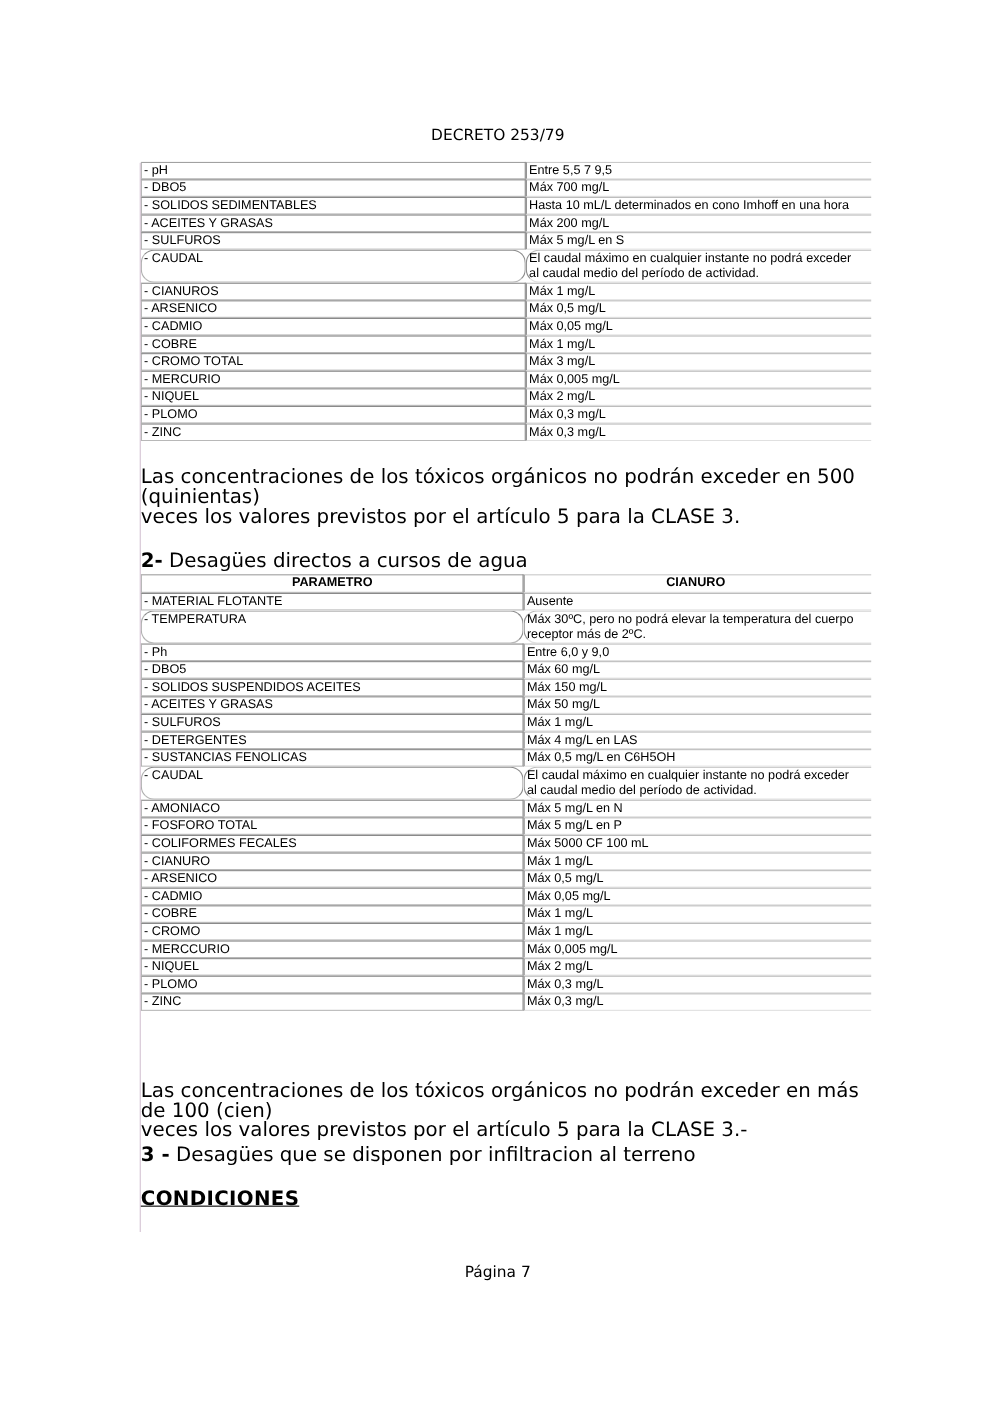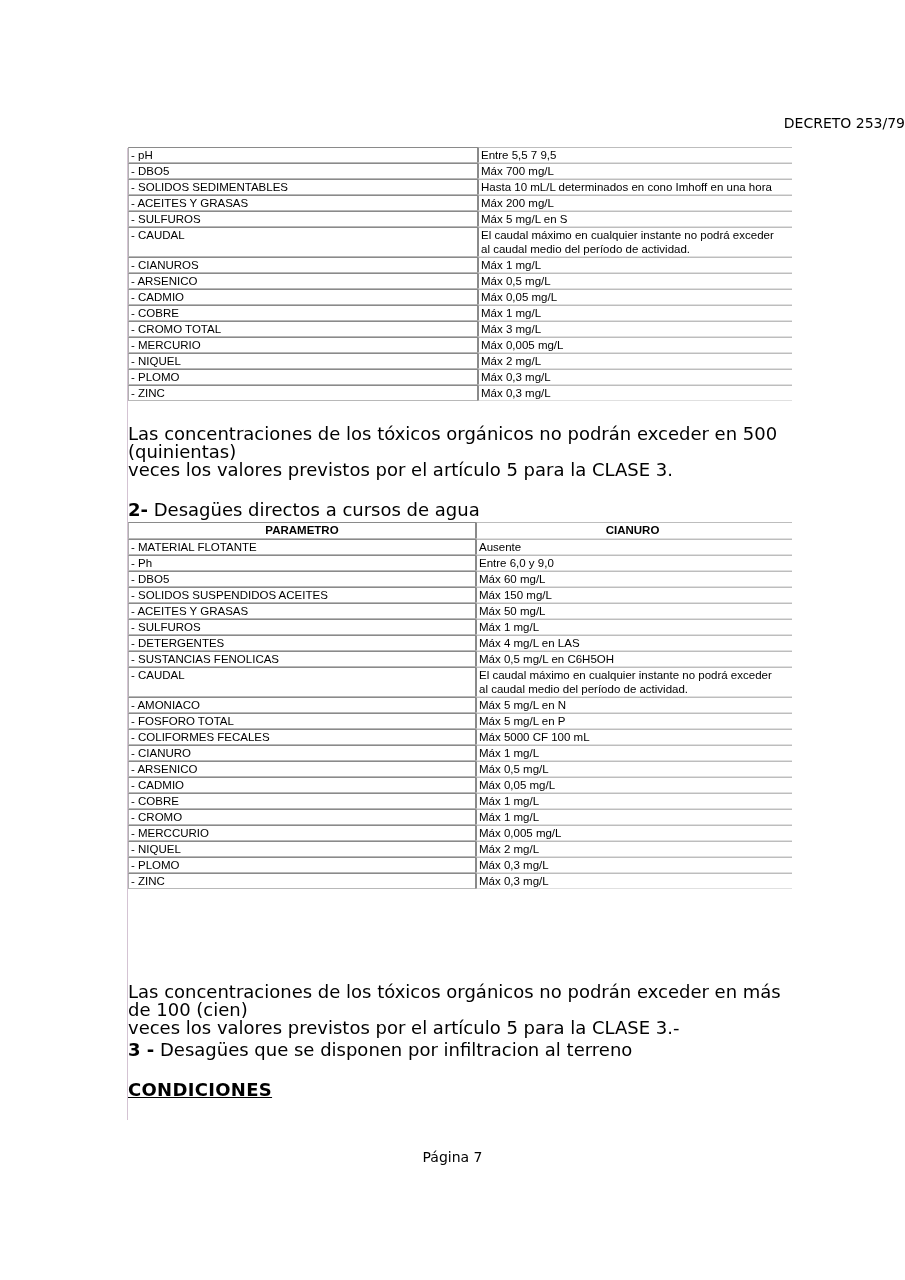--- a/index.html
+++ b/index.html
@@ -1,19 +1,19 @@
 <!DOCTYPE html>
 <html><head>
   <meta charset="utf-8">
   <style>
     html, body { margin: 0; padding: 0; background: #ffffff; }
     body { width: 905px; height: 1280px; position: relative; overflow: hidden; color: #000; }
     .header-title {
       position: absolute; left: 0; width: 905px; top: 115px;
-      text-align: right; font-family: "DejaVu Sans", sans-serif; font-size: 14px;
+      text-align: center; font-family: "DejaVu Sans", sans-serif; font-size: 14px;
     }
     .footer {
       position: absolute; left: 0; width: 905px; top: 1149px;
       text-align: center; font-family: "DejaVu Sans", sans-serif; font-size: 14px;
     }
     .margin-line {
       position: absolute; left: 127px; top: 148px; width: 1px; height: 972px;
       background: #d4c3d3;
     }
     .clip {
@@ -31,21 +31,21 @@
     table.params td.p {
       width: 346px;
       border-top: 1px solid #8a8a8a; border-left: 1px solid #b0b0b0;
       border-right: 1px solid #8a8a8a; border-bottom: 1px solid #b8b8b8; margin-left: 26px;
     }
     table.params td.s {
       border-top: 1px solid #bdbdbd; border-left: 1px solid #8a8a8a;
       border-bottom: 1px solid #e0e0e0;
     }
     table.params tr.r td { height: 14px; }
-    table.params tr.r2 td { height: 28px; white-space: normal; }
+    table.params tr.r2 td { height: 28px; white-space: normal; border-radius: 12px; }
     table.params tr.r2 td.s div { white-space: nowrap; }
     table.params th {
       font-weight: bold; text-align: center; height: 15px; line-height: 15px;
       padding: 0;
       border-top: 1px solid #8a8a8a; border-left: 1px solid #b0b0b0;
       border-right: 1px solid #8a8a8a; border-bottom: 1px solid #b8b8b8;
     }
     table.params th.hs {
       border-left: 1px solid #8a8a8a; border-right: none; border-top: 1px solid #bdbdbd;
       border-bottom: 1px solid #e0e0e0; text-align: center; padding-right: 100px;
@@ -178,20 +178,27 @@
         <th class="hs">CIANURO</th>
       </tr>
     </thead>
     <tbody id="t2body">
         <tr class="r">
           <td class="p">- MATERIAL FLOTANTE</td>
           <td class="s">
             <div>Ausente</div>
           </td>
         </tr>
+        <tr class="r2">
+          <td class="p">- TEMPERATURA</td>
+          <td class="s">
+            <div>Máx 30ºC, pero no podrá elevar la temperatura del cuerpo</div>
+            <div>receptor más de 2ºC.</div>
+          </td>
+        </tr>
         <tr class="r">
           <td class="p">- Ph</td>
           <td class="s">
             <div>Entre 6,0 y 9,0</div>
           </td>
         </tr>
         <tr class="r">
           <td class="p">- DBO5</td>
           <td class="s">
             <div>Máx 60 mg/L</div>

